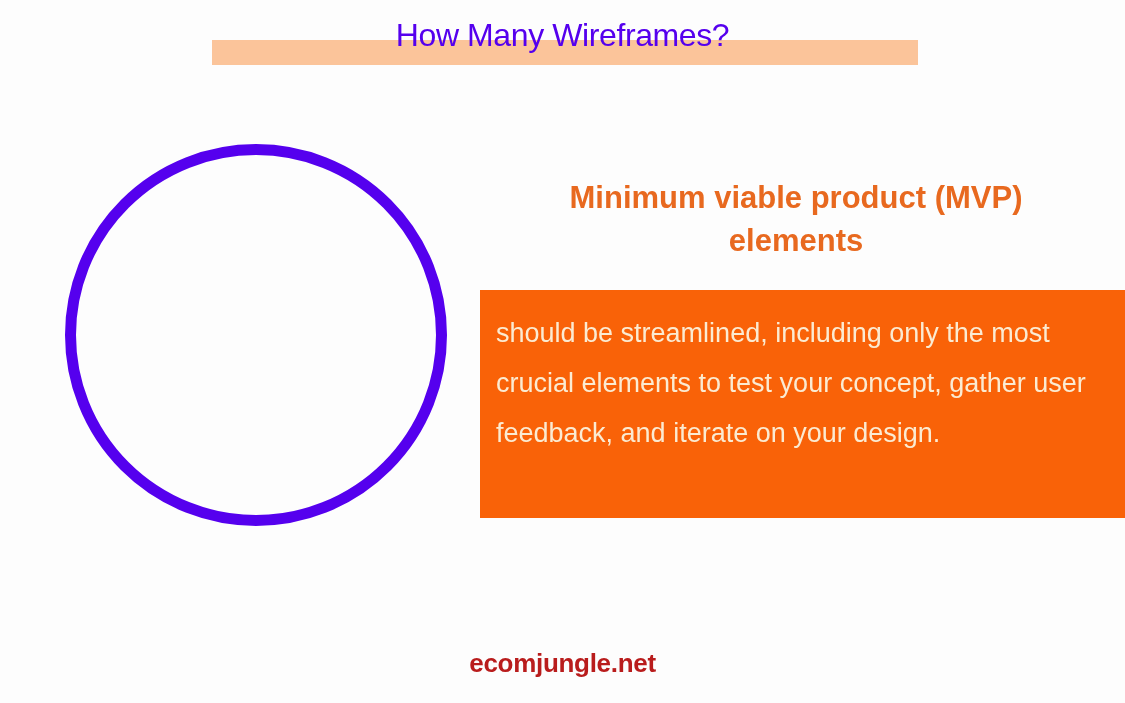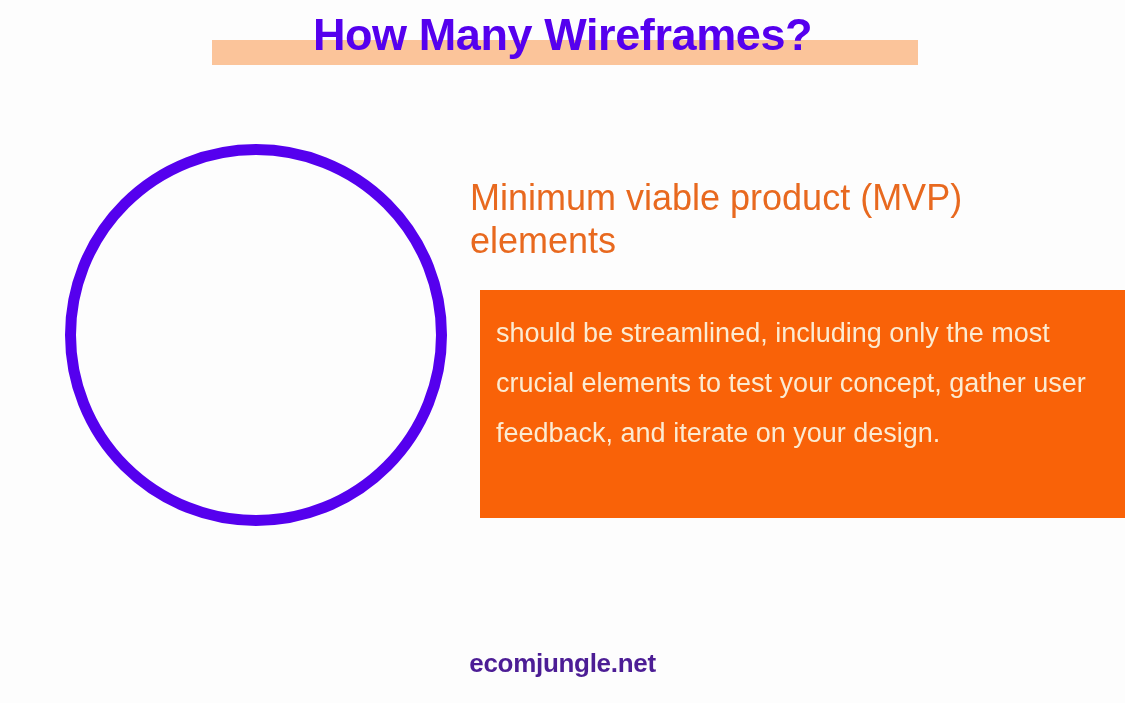--- a/index.html
+++ b/index.html
@@ -36,23 +36,23 @@
     position: absolute;
     left: 212px;
     top: 36px;
     width: 706px;
     height: 25px;
     background: #fbc49a;
   }
   .title-text {
     position: relative;
     display: inline-block;
-    font-size: 45px;
+    font-size: 32px;
     line-height: 62px;
-    font-weight: bold;
+    font-weight: normal;
     color: #5500ee;
     letter-spacing: -0.4px;
     white-space: nowrap;
     text-align: right;
   }
 
   
   .circle-badge {
     position: absolute;
     left: 65px;
@@ -71,24 +71,24 @@
     width: 214px;
     height: 230px;
   }
 
   
   .sub-heading {
     position: absolute;
     left: 470px;
     top: 176px;
     width: 652px;
-    text-align: left;
-    font-size: 36px;
+    text-align: center;
+    font-size: 31px;
     line-height: 43px;
-    font-weight: normal;
+    font-weight: bold;
     color: #e8691f;
   }
 
   .body-box {
     position: absolute;
     left: 480px;
     top: 290px;
     width: 645px;
     height: 228px;
     background: #f96208;
@@ -105,21 +105,21 @@
   
   .footer {
     position: absolute;
     left: 0;
     top: 645px;
     width: 1125px;
     text-align: center;
     font-size: 26px;
     line-height: 36px;
     font-weight: bold;
-    color: #4c1d95;
+    color: #b91c1c;
     letter-spacing: -0.3px;
   }
 </style>
 </head>
 <body>
 
 <div class="slide">
 
   <div class="title-wrap">
     <div class="title-highlight"></div>

